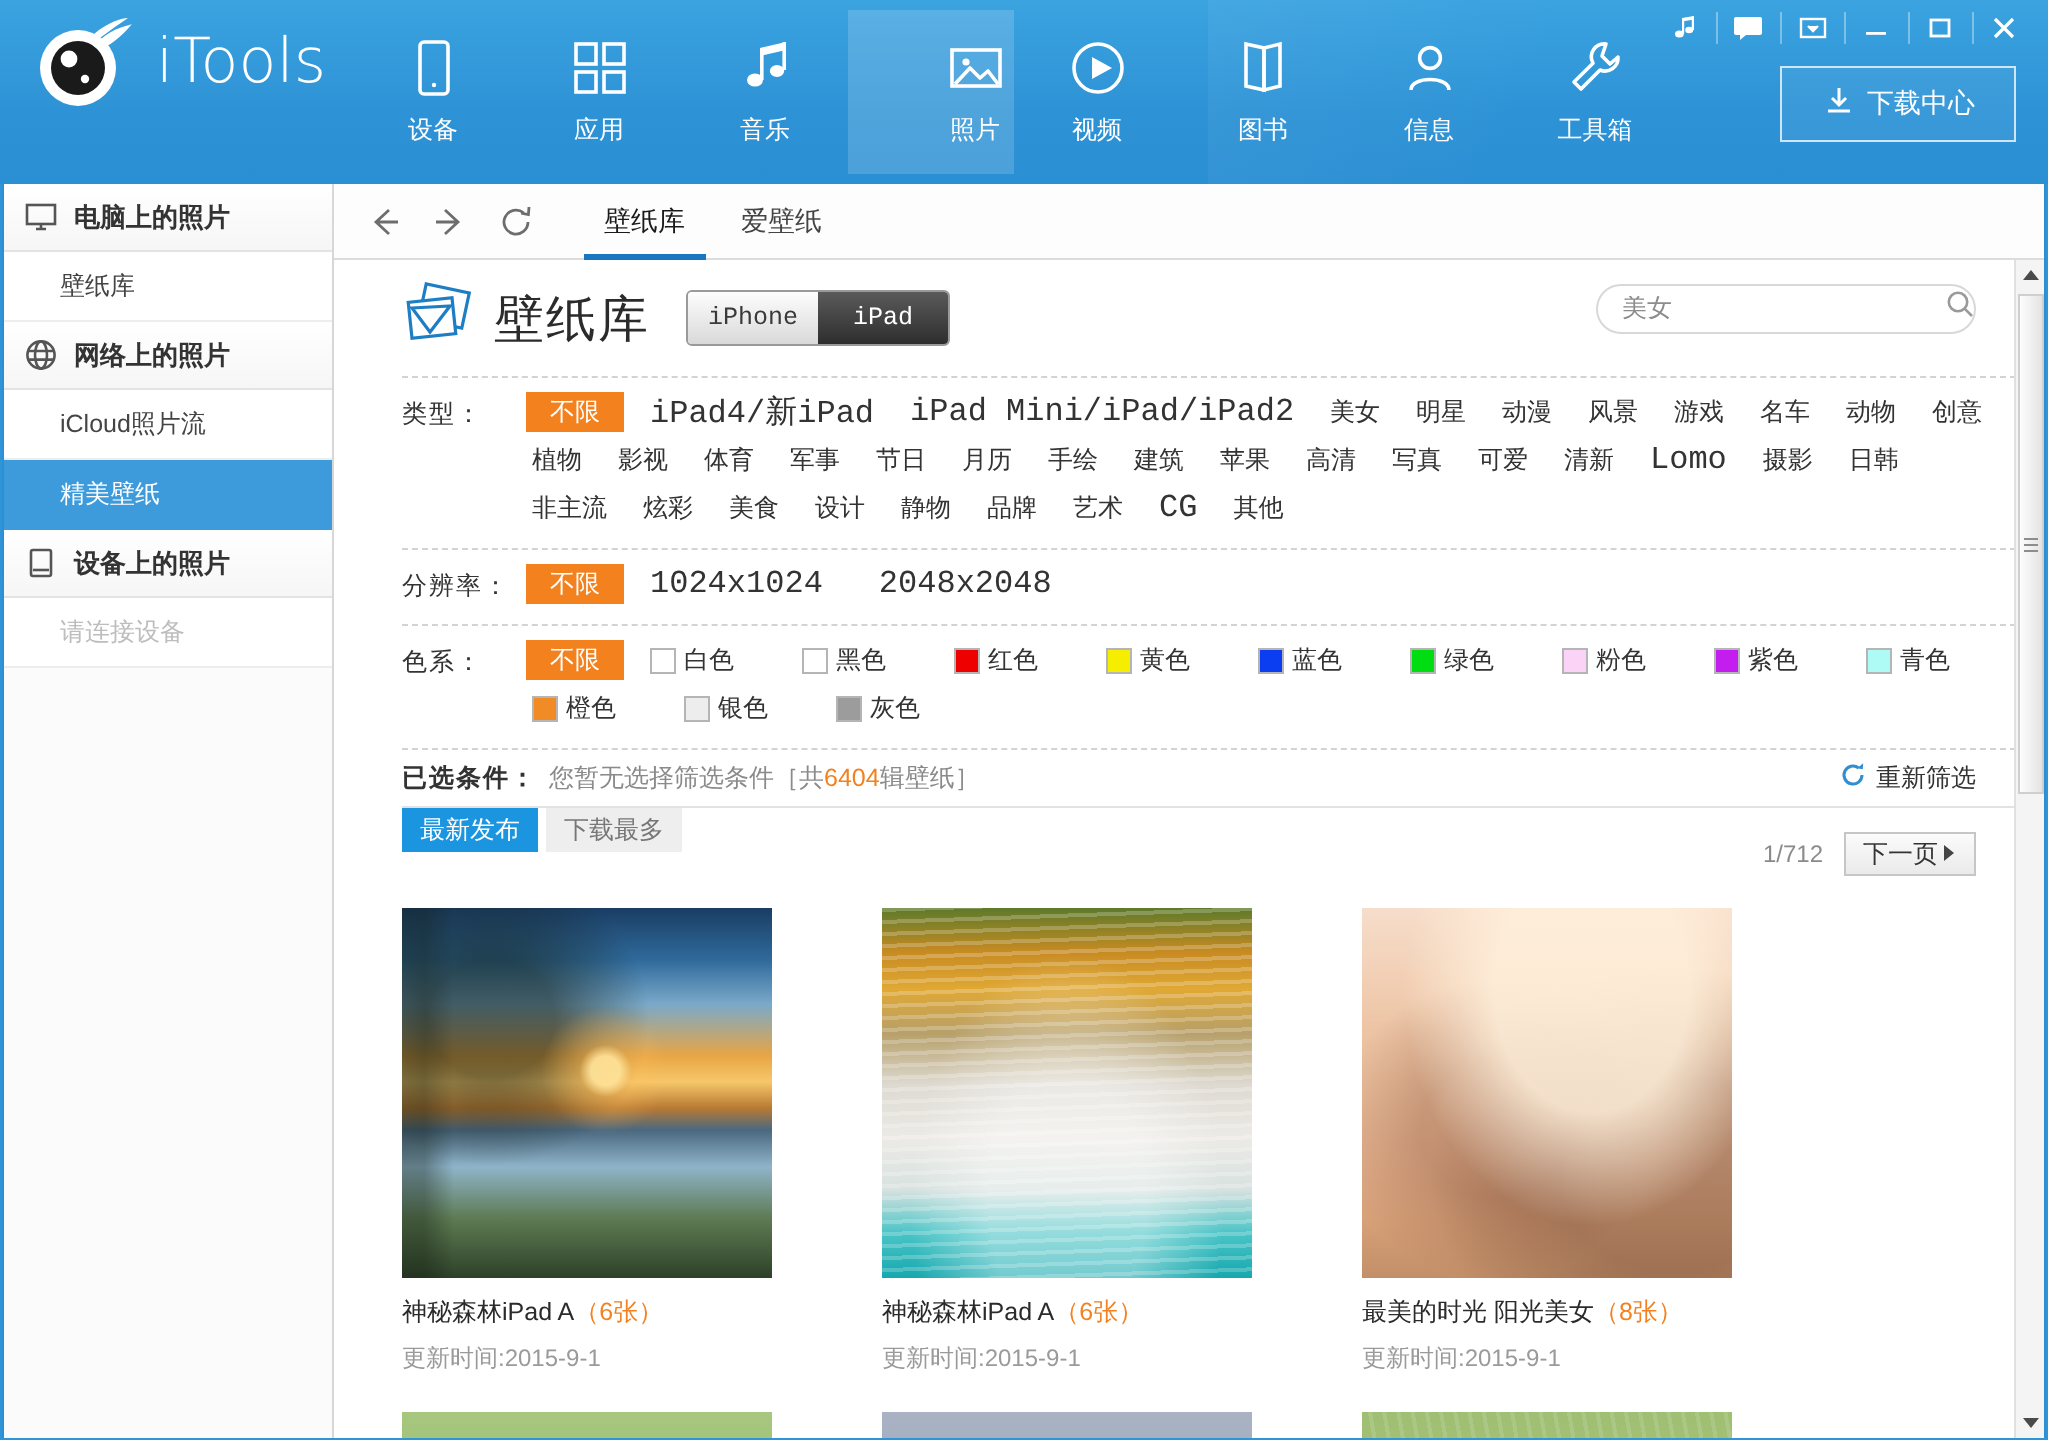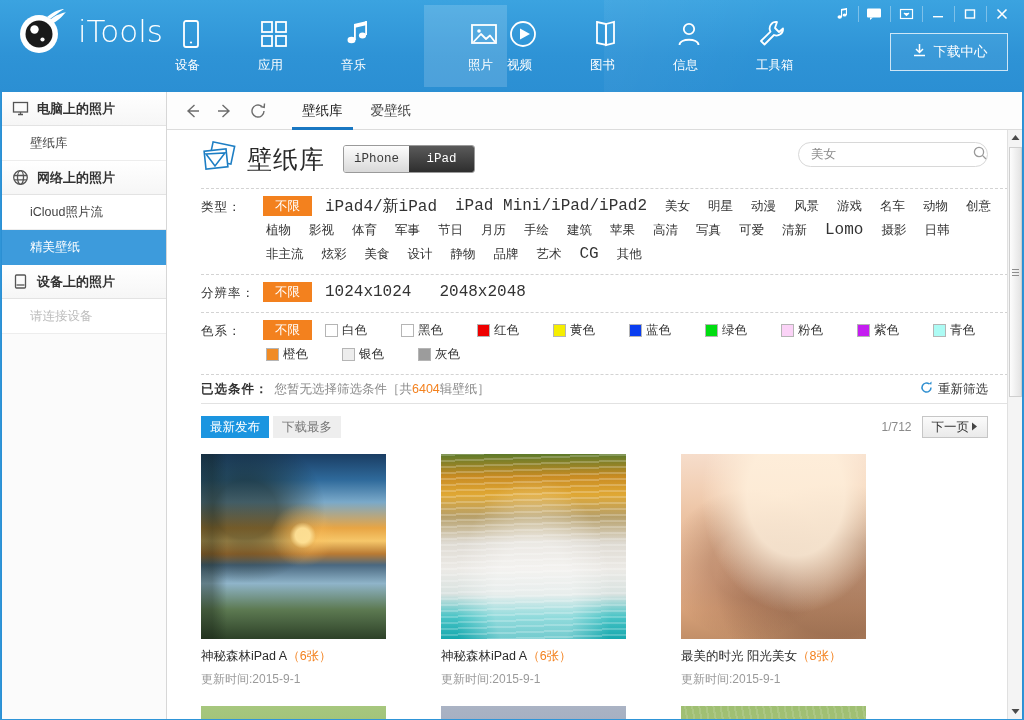--- a/index.html
+++ b/index.html
@@ -34,21 +34,21 @@
   }
   .logo-eye { width: 54px; height: 54px; position: relative; }
   .brand-text {
     font-size: 31px; color: #ffffff; letter-spacing: 0px;
     font-family: "DejaVu Sans", sans-serif; font-weight: 300;
   }
 
   .navitems { position: absolute; left: 175px; top: 5px; display: flex; }
   .navitem {
     width: 83px; height: 82px;
-    display: flex; flex-direction: column; justify-content: center;
+    display: flex; flex-direction: column; align-items: center; justify-content: center;
     gap: 7px; cursor: pointer; color: #fff;
   }
   .navitem.active { background: rgba(255,255,255,0.16); padding-left: 44px; }
   .navitem .nlabel { font-size: 12.5px; color: #fff; }
   .navicon { width: 32px; height: 32px; display: block; }
 
   .winbtns {
     position: absolute; right: 6px; top: 0px; height: 28px;
     display: flex; align-items: center;
   }
@@ -168,21 +168,21 @@
   .selrow {
     display: flex; align-items: center; height: 30px; border-top: 1px dashed #d3d3d3;
     border-bottom: 1px solid #e2e2e2; font-size: 12.5px; padding-right: 20px;
   }
   .selrow .k { color: #333; font-weight: bold; letter-spacing:1px;}
   .selrow .v { color: #8a8a8a; margin-left: 6px; }
   .selrow .num { color: #f3811e; }
   .refresh { margin-left: auto; display: flex; align-items: center; gap: 4px; color: #333; cursor: pointer; }
 
   
-  .sortrow { display: flex; align-items: center; height: 46px; padding-right: 20px; }
+  .sortrow { display: flex; height: 46px; padding-right: 20px; }
   .sortbtn {
     height: 22px; padding: 0 9px; display: flex; align-items: center;
     font-size: 12.5px; cursor: pointer; margin-right: 4px; color: #777; background: #eeeeee;
   }
   .sortbtn.active { background: #1b95e0; color: #fff; }
   .pager { margin-left: auto; display: flex; align-items: center; gap: 10px; }
   .pageidx { font-size: 12px; color: #8a8a8a; }
   .nextbtn {
     height: 22px; padding: 0 9px; display: flex; align-items: center; gap:2px;
     font-size: 12.5px; color: #333; border: 1px solid #c6c6c6;

